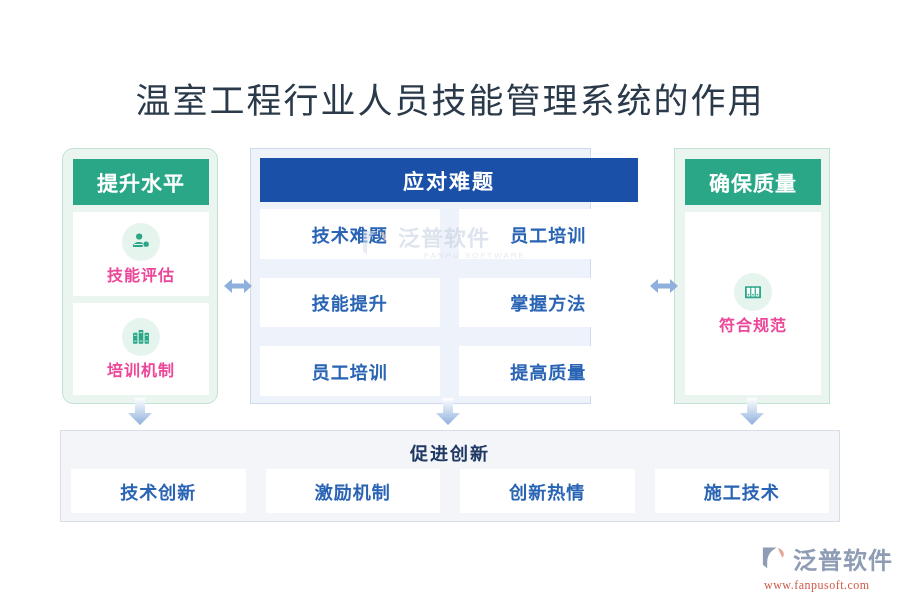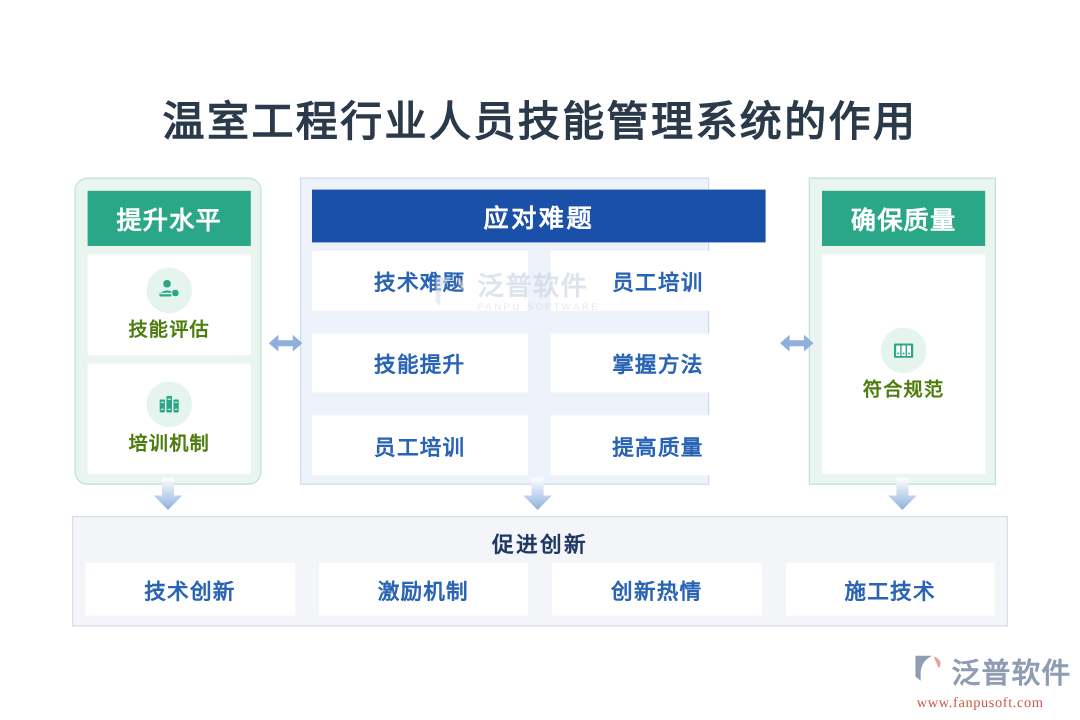--- a/index.html
+++ b/index.html
@@ -17,21 +17,21 @@
   }
 
   
   .page-title {
     position: absolute;
     top: 72px;
     left: 0;
     width: 900px;
     text-align: center;
     font-size: 35px;
-    font-weight: bold;
+    font-weight: normal;
     color: #2b3a4a;
     letter-spacing: 2px;
     font-family: "Liberation Serif", "DejaVu Serif", serif;
   }
 
   
   .diagram {
     position: absolute;
     left: 0;
     top: 0;
@@ -90,21 +90,21 @@
     display: flex;
     align-items: center;
     justify-content: center;
     margin-bottom: 6px;
   }
   .icon-circle svg { display: block; }
 
   .cell-label {
     font-size: 16px;
     font-weight: bold;
-    color: #4d7c0f;
+    color: #ec4899;
     letter-spacing: 1px;
     line-height: 1.1;
   }
 
   
   .center-panel {
     position: absolute;
     left: 250px;
     top: 148px;
     width: 341px;
@@ -237,20 +237,21 @@
     color: #c3cfe0;
     letter-spacing: 1px;
     font-family: "Liberation Sans", sans-serif;
   }
   .wm-en {
     font-size: 8px;
     color: #cfd8e4;
     letter-spacing: 2px;
     font-family: "Liberation Sans", sans-serif;
     margin-top: 2px;
+    margin-left: 26px;
   }
 
   
   .logo {
     position: absolute;
     left: 760px;
     top: 541px;
     display: flex;
     flex-direction: column;
     align-items: flex-start;

